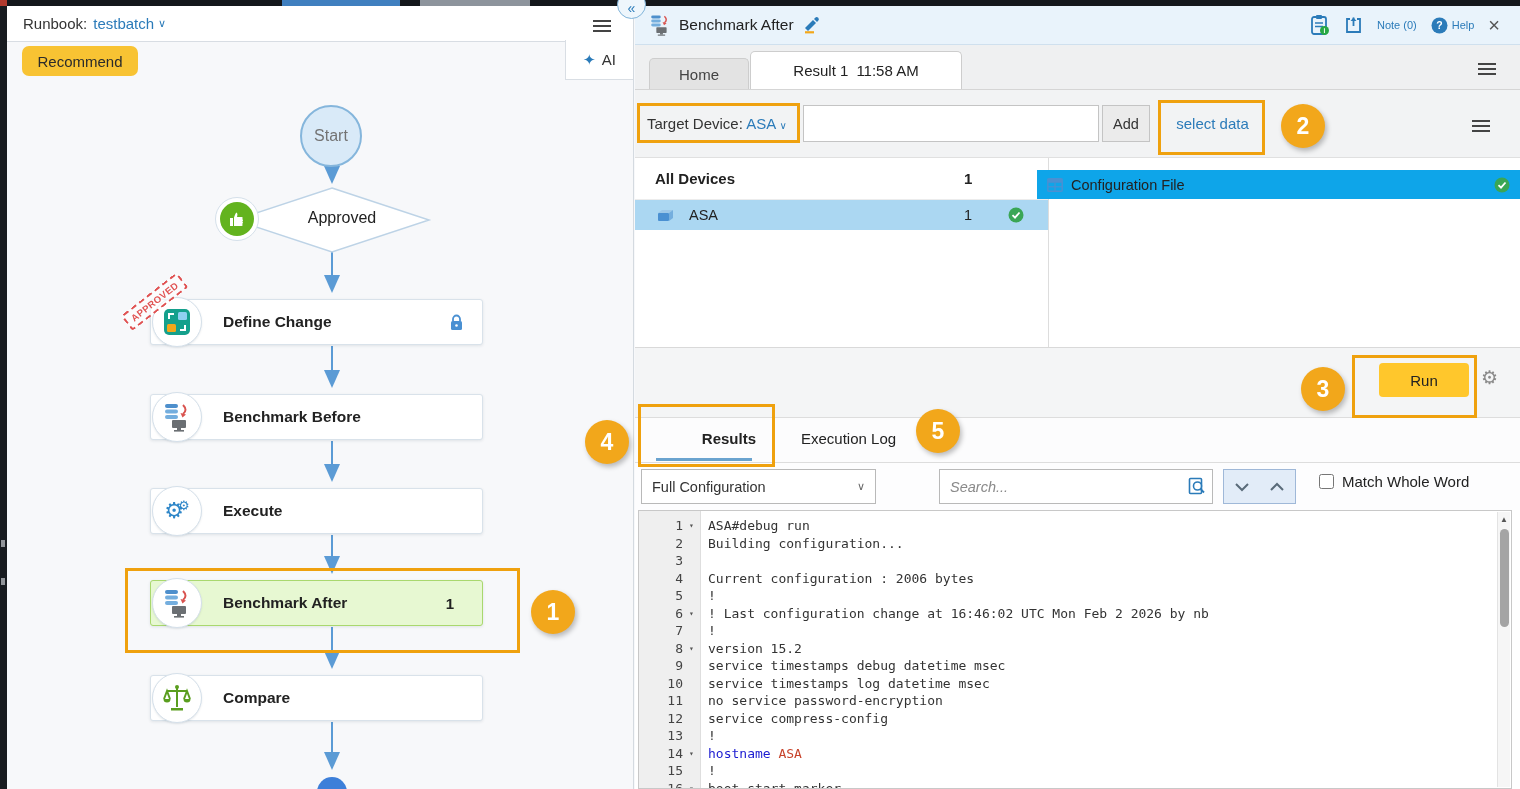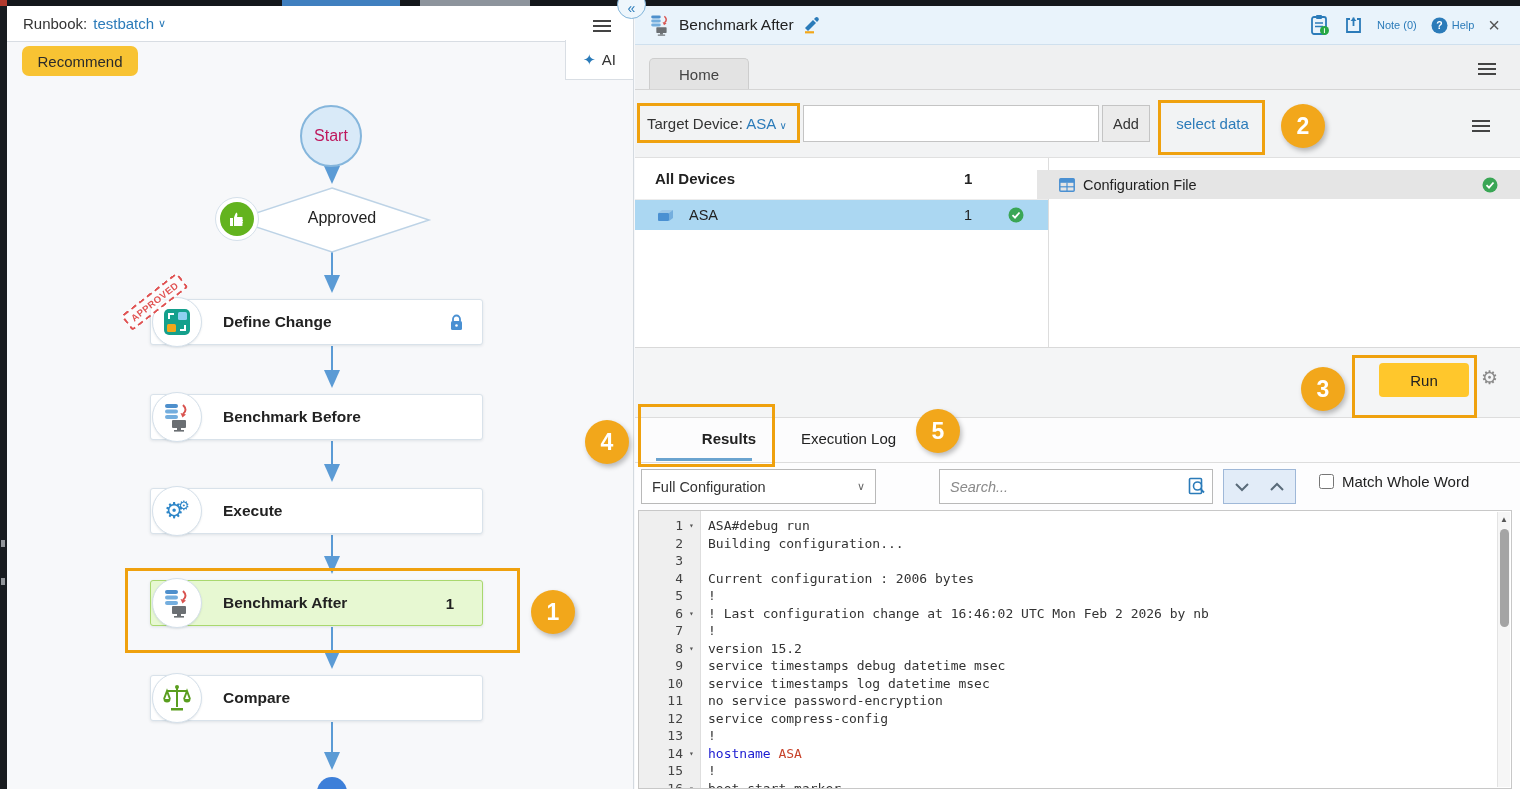--- a/index.html
+++ b/index.html
@@ -23,21 +23,21 @@
   .burger { width:18px; display:inline-block; cursor:pointer; }
   .burger i { display:block; height:2px; background:#444; margin:3px 0; }
   .lp-burger { position:absolute; right:22px; top:11px; }
   .recommend-btn { position:absolute; left:15px; top:40px; width:116px; height:30px; background:#F8C333; border:none; border-radius:7px; font-size:15px; color:#2b2b2b; font-family:inherit; cursor:pointer; }
   .ai-btn { position:absolute; right:0; top:34px; width:68px; height:40px; background:#fff; border-left:1px solid #d9dee4; border-bottom:1px solid #d9dee4; display:flex; align-items:center; justify-content:center; gap:6px; cursor:pointer; }
   .ai-spark { color:#2b7bb9; font-size:15px; line-height:1; }
   .ai-label { font-size:15px; color:#333; }
 
   .flow-svg { position:absolute; left:0; top:0; z-index:1; }
 
-  .start-circle { position:absolute; left:293px; top:99px; width:62px; height:62px; border-radius:50%; background:#d9eaf8; border:2px solid #85b6dc; display:flex; align-items:center; justify-content:center; font-size:16px; color:#be185d; z-index:3; cursor:pointer; }
+  .start-circle { position:absolute; left:293px; top:99px; width:62px; height:62px; border-radius:50%; background:#d9eaf8; border:2px solid #85b6dc; display:flex; align-items:center; justify-content:center; font-size:16px; color:#737373; z-index:3; cursor:pointer; }
   .diamond-label { position:absolute; left:265px; top:203px; width:140px; text-align:center; font-size:16px; color:#222; z-index:3; cursor:pointer; }
 
   .flow-node { position:absolute; left:143px; width:333px; height:46px; background:#fff; border:1px solid #d9e2ea; border-radius:3px; box-shadow:0 1px 3px rgba(60,80,100,.12); display:flex; align-items:center; padding-left:72px; font-size:15.5px; font-weight:600; color:#222; z-index:2; cursor:pointer; }
   .flow-node.highlight { background:#e7f8d2; border-color:#a9d86e; }
   .node-count { position:absolute; right:28px; font-weight:600; font-size:15px; color:#222; }
   .node-lock { position:absolute; right:18px; top:14px; }
   .icon-circle { position:absolute; width:50px; height:50px; border-radius:50%; background:#fff; border:1px solid #d5e0ea; box-shadow:0 1px 2px rgba(60,80,100,.12); display:flex; align-items:center; justify-content:center; z-index:3; }
   .approved-badge { position:absolute; left:208px; top:191px; width:44px; height:44px; border-radius:50%; background:#fff; border:1px solid #d5e0ea; display:flex; align-items:center; justify-content:center; z-index:3; }
   .approved-badge .green { width:34px; height:34px; border-radius:50%; background:#63b31e; display:flex; align-items:center; justify-content:center; }
   .stamp { position:absolute; left:112px; top:286px; transform:rotate(-38deg); border:2px dashed #e05252; color:#e05252; font-size:9.5px; font-weight:bold; letter-spacing:.5px; padding:2px 5px; border-radius:3px; background:rgba(255,255,255,.55); z-index:5; }
@@ -70,21 +70,21 @@
 
   .device-table { position:absolute; left:0; top:152px; width:100%; height:190px; border-bottom:1px solid #d9d9d9; background:#fff; }
   .dt-left { position:absolute; left:0; top:0; width:414px; height:100%; border-right:1px solid #ddd; }
   .dt-head { height:42px; display:grid; grid-template-columns:1fr 44px 40px; align-items:center; border-bottom:1px solid #ececec; }
   .dt-head .c1 { padding-left:20px; font-weight:bold; font-size:15px; color:#222; }
   .dt-head .c2 { font-weight:bold; font-size:15px; color:#222; }
   .dt-row { height:30px; display:grid; grid-template-columns:24px 1fr 44px 40px; align-items:center; background:#abd7f2; cursor:pointer; padding-left:22px; }
   .dt-row .dname { font-size:14.5px; color:#222; padding-left:8px; }
   .dt-row .dcount { font-size:14.5px; color:#222; }
   .dt-right { position:absolute; left:402px; top:0; width:483px; height:100%; padding-top:12px; }
-  .cfg-row { height:29px; background:#e5e5e5; display:flex; align-items:center; padding:0 22px; gap:8px; cursor:pointer; }
+  .cfg-row { height:29px; background:#0ea5e9; display:flex; align-items:center; padding:0 10px; gap:8px; cursor:pointer; }
   .cfg-label { font-size:14.5px; color:#222; flex:1; }
 
   .run-bar { position:absolute; left:0; top:342px; width:100%; height:70px; background:#f4f5f6; border-bottom:1px solid #ddd; }
   .run-btn { position:absolute; left:744px; top:15px; width:90px; height:34px; background:#FFC72C; border:none; border-radius:4px; font-size:15px; color:#222; font-family:inherit; cursor:pointer; }
   .run-gear { position:absolute; left:846px; top:18px; font-size:19px; color:#8a8a8a; cursor:pointer; }
 
   .result-tabs { position:absolute; left:0; top:412px; width:100%; height:45px; background:#fcfcfd; border-bottom:1px solid #ddd; }
   .rtab { position:absolute; top:12px; font-size:15px; color:#222; cursor:pointer; }
   .rtab.results { left:29px; width:92px; text-align:right; font-weight:bold; }
   .rtab-underline { position:absolute; left:21px; top:40px; width:96px; height:3px; background:#6aa3cf; }
@@ -329,20 +329,24 @@
               </svg>
           </span>
           <span class="rp-link">Help</span>
         </span>
         <span class="rp-close">×</span>
       </span>
     </div>
 
     <div class="rp-tabs">
       <div class="tab-home">Home</div>
+      <div class="tab-result">
+        <span>Result 1</span>
+        <span>11:58 AM</span>
+      </div>
       <span class="burger" style="position:absolute; right:24px; top:15px;">
           <i></i>
           <i></i>
           <i></i>
         </span>
     </div>
 
     <div class="target-row">
       <span class="target-label">
         <span>Target Device:</span>

